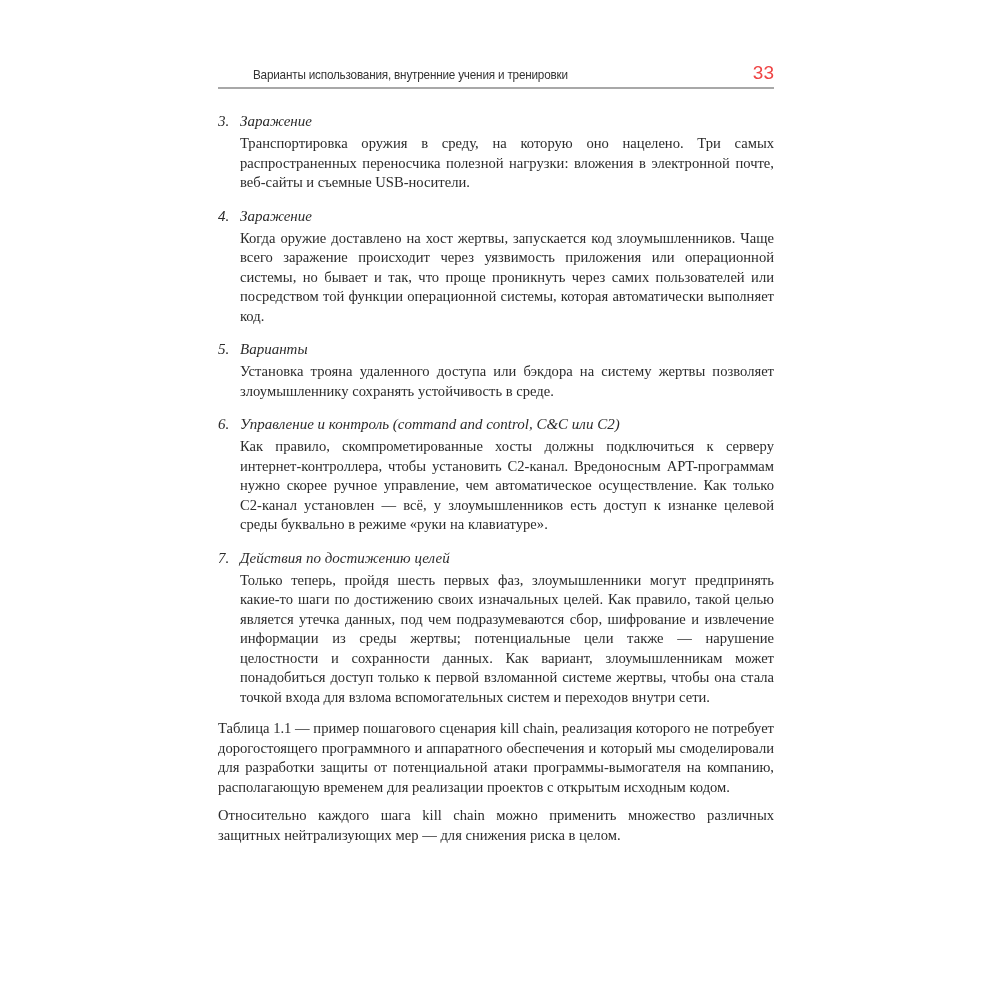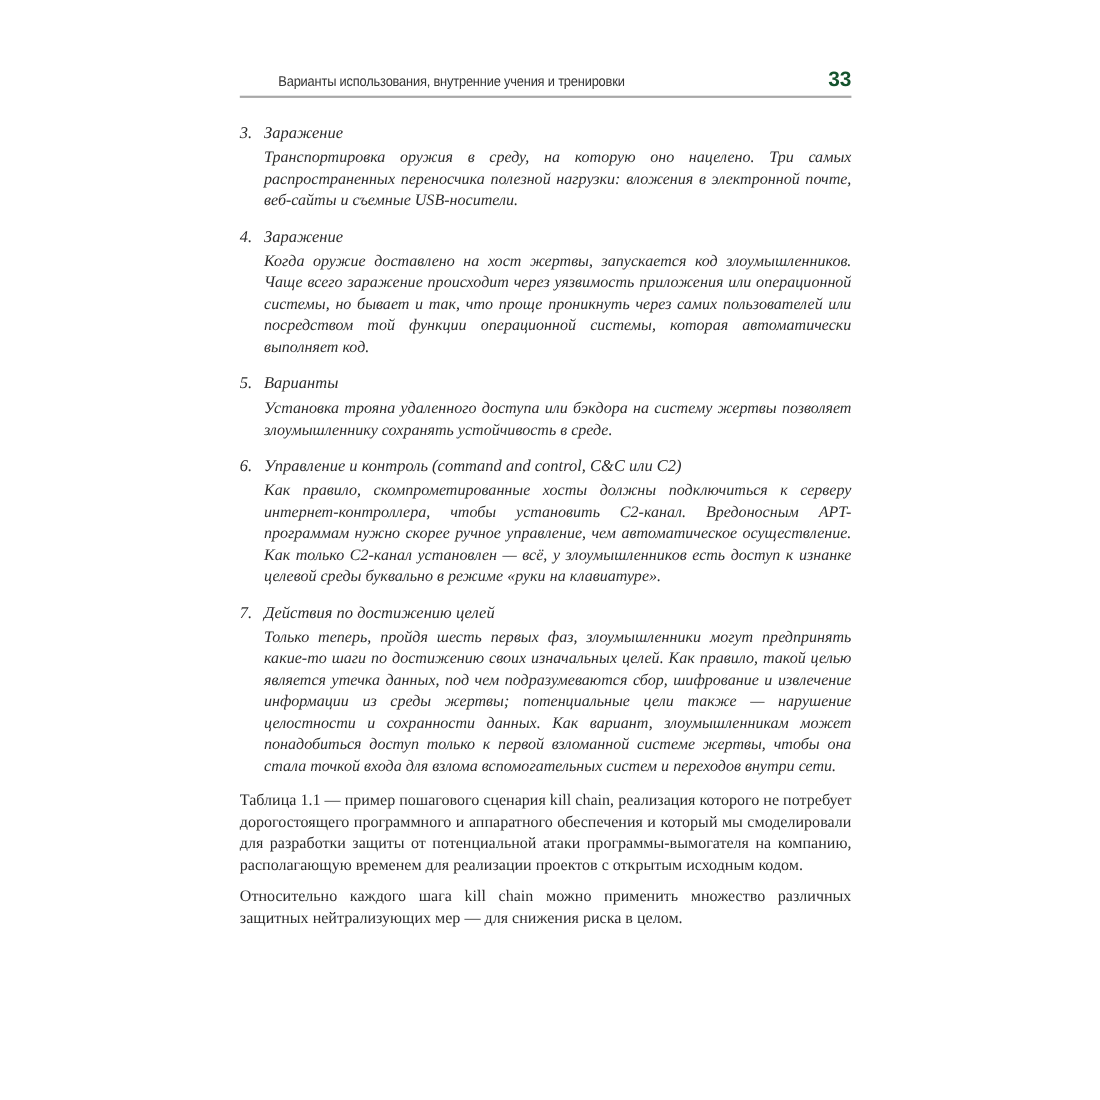--- a/index.html
+++ b/index.html
@@ -3,27 +3,27 @@
 <meta charset="utf-8">
 <style>
   html, body { margin: 0; padding: 0; background: #ffffff; }
   body { width: 1000px; height: 1000px; position: relative; overflow: hidden;
          font-family: "Liberation Serif", "DejaVu Serif", serif; color: #2b2b2b; }
   .page { position: absolute; left: 218px; top: 0; width: 556px; }
   .running-head { position: absolute; top: 62px; left: 0; width: 556px; height: 22px;
                   display: flex; justify-content: space-between; align-items: baseline; }
   .rh-title { font-family: "Liberation Sans", "DejaVu Sans", sans-serif; font-size: 13px;
               color: #333; letter-spacing: -0.2px; transform: scaleX(0.9); transform-origin: right; margin-right: 18px; }
-  .rh-num { font-family: "Liberation Sans", "DejaVu Sans", sans-serif; font-weight: bold; font-size: 19px; color: #14532d; }
+  .rh-num { font-family: "Liberation Sans", "DejaVu Sans", sans-serif; font-weight: normal; font-size: 19px; color: #ef4444; }
   .rh-rule { position: absolute; top: 87px; left: 0; width: 556px; height: 2px; background: #a8a8a8; }
   .content { position: absolute; top: 110px; left: 0; width: 556px; }
   .item { margin-bottom: 12px; }
   .item-head { font-style: italic; font-size: 15px; line-height: 22px; display: flex; }
   .item-num { width: 22px; flex: none; }
-  .item-body { margin-left: 22px; font-size: 14.6px; line-height: 19.5px; text-align: justify; margin-top: 2px; font-style: italic; }
+  .item-body { margin-left: 22px; font-size: 14.6px; line-height: 19.5px; text-align: justify; margin-top: 2px; }
   .para { font-size: 14.6px; line-height: 19.5px; text-align: justify; margin: 0 0 9px 0; }
   .para.first { margin-top: 18px; }
 </style>
 </head>
 <body>
 
 <div class="page">
   <div class="running-head">
     <span class="rh-title">Варианты использования, внутренние учения и тренировки</span>
     <span class="rh-num">33</span>

